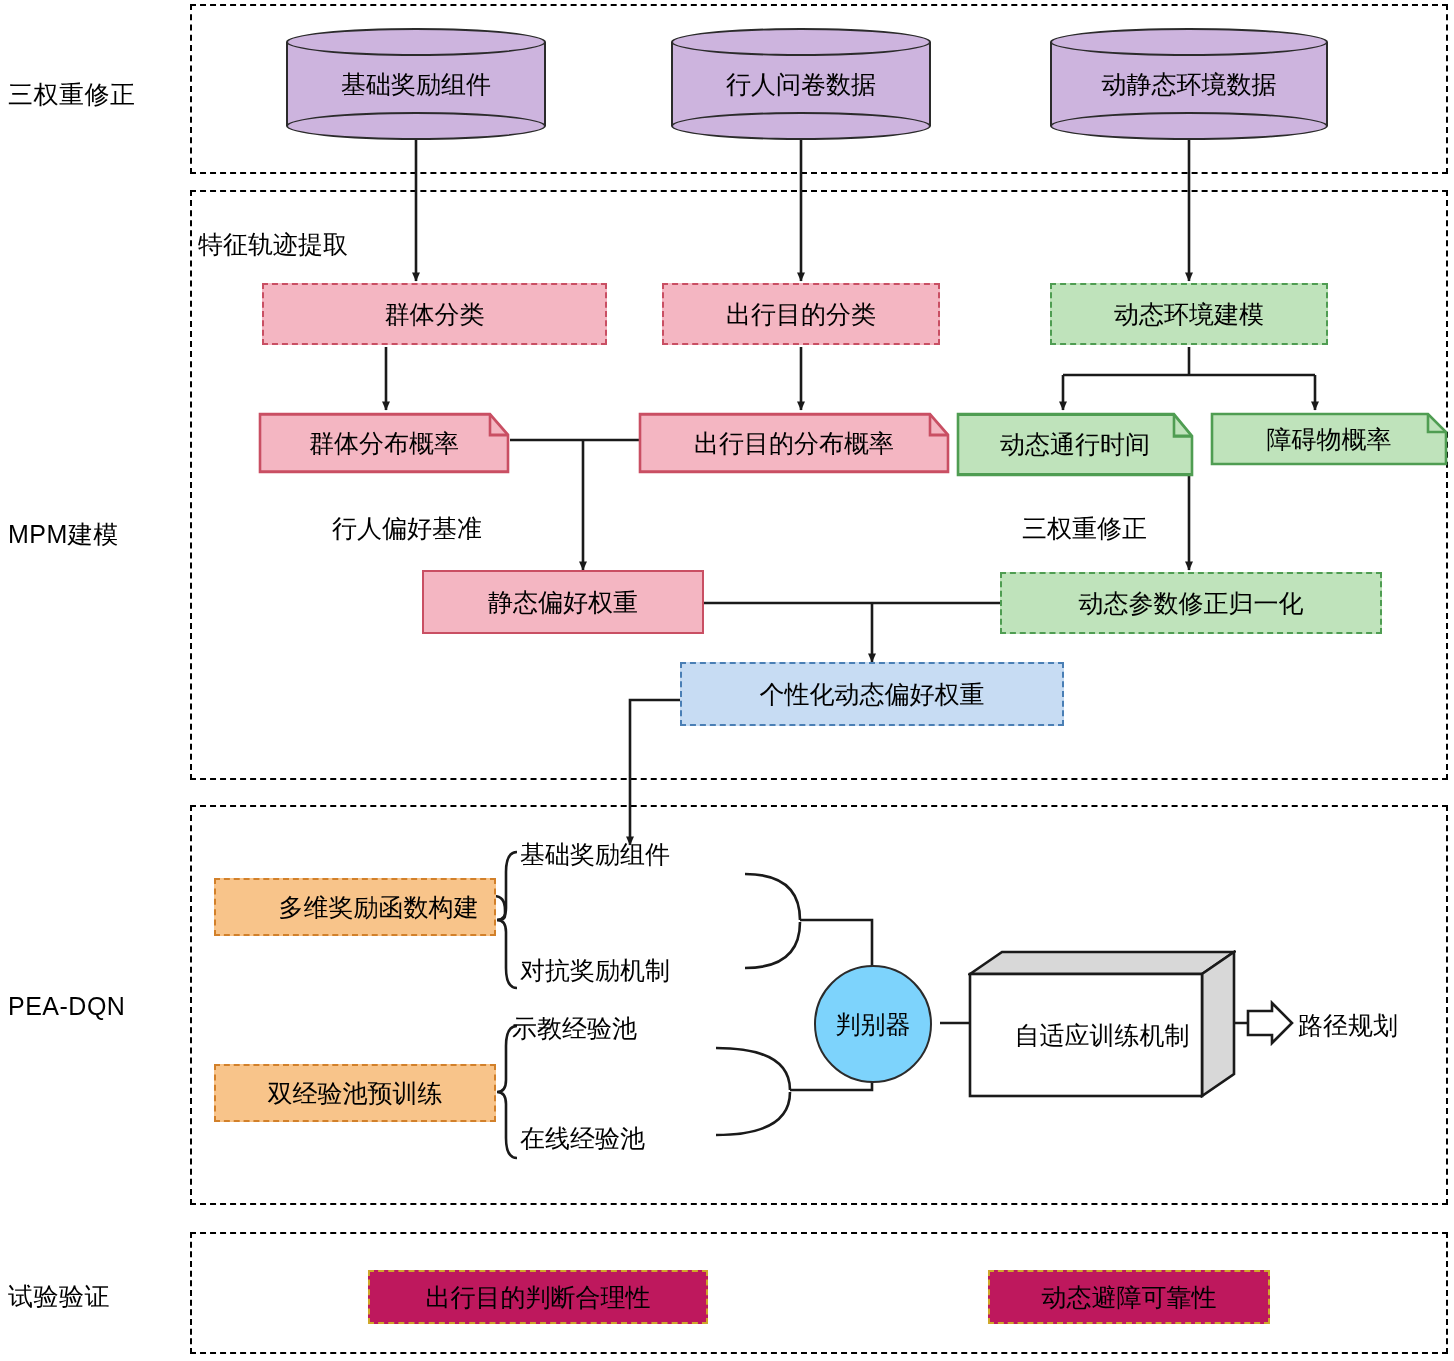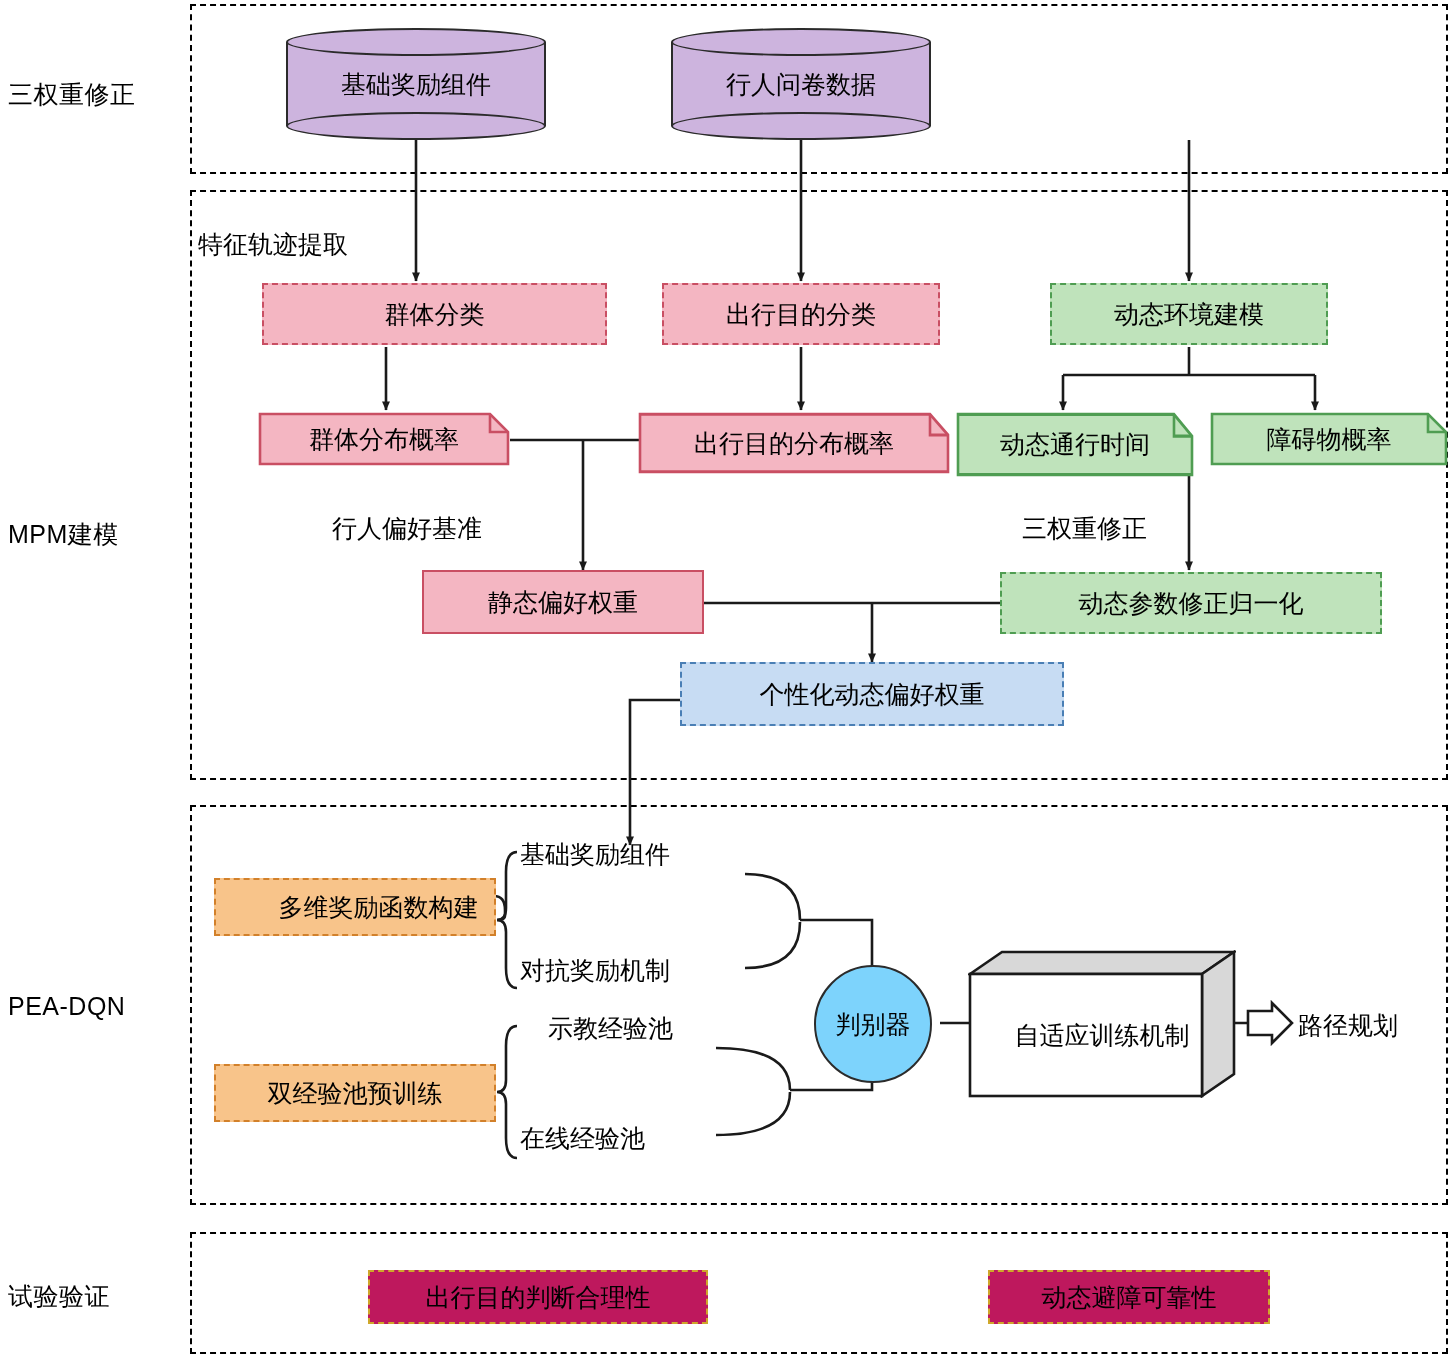--- a/index.html
+++ b/index.html
@@ -255,36 +255,42 @@
     <div class="txt">基础奖励组件</div>
   </div>
 
   <div class="cyl" style="left:671px; top:28px; width:260px; height:112px;">
     <div class="body"></div>
     <div class="bottom"></div>
     <div class="top"></div>
     <div class="txt">行人问卷数据</div>
   </div>
 
+  <div class="cyl" style="left:1050px; top:28px; width:278px; height:112px;">
+    <div class="body"></div>
+    <div class="bottom"></div>
+    <div class="top"></div>
+    <div class="txt">动静态环境数据</div>
+  </div>
 
   <div class="plain-label" style="left:198px; top:228px;">特征轨迹提取</div>
   <div class="plain-label" style="left:332px; top:512px;">行人偏好基准</div>
   <div class="plain-label" style="left:1022px; top:512px;">三权重修正</div>
 
   <div class="node box-pink-dash" style="left:262px; top:283px; width:345px; height:62px;">
     <span>群体分类</span>
   </div>
   <div class="node box-pink-dash" style="left:662px; top:283px; width:278px; height:62px;">
     <span>出行目的分类</span>
   </div>
   <div class="node box-green-dash" style="left:1050px; top:283px; width:278px; height:62px;">
     <span>动态环境建模</span>
   </div>
 
-  <div class="doc" style="left:258px; top:412px; width:252px; height:54px;">
+  <div class="doc" style="left:258px; top:412px; width:252px; height:62px;">
     <svg class="shape" viewBox="0 0 252 54" preserveAspectRatio="none">
       <path d="M2,2 L232,2 L250,20 L250,52 L2,52 z" fill="#f4b6c2" stroke="#c94f63" stroke-width="2.6"></path>
       <path d="M232,2 L232,20 L250,20" fill="none" stroke="#c94f63" stroke-width="2.6"></path>
     </svg>
     <div class="txt">群体分布概率</div>
   </div>
 
   <div class="doc" style="left:638px; top:412px; width:312px; height:62px;">
     <svg class="shape" viewBox="0 0 312 54" preserveAspectRatio="none">
       <path d="M2,2 L292,2 L310,20 L310,52 L2,52 z" fill="#f4b6c2" stroke="#c94f63" stroke-width="2.6"></path>
@@ -321,21 +327,21 @@
 
   <div class="node box-orange-dash" style="left:214px; top:878px; width:282px; height:58px;padding-left:47px;">
     <span>多维奖励函数构建</span>
   </div>
   <div class="node box-orange-dash" style="left:214px; top:1064px; width:282px; height:58px;">
     <span>双经验池预训练</span>
   </div>
 
   <div class="plain-label" style="left:520px; top:838px;">基础奖励组件</div>
   <div class="plain-label" style="left:520px; top:954px;">对抗奖励机制</div>
-  <div class="plain-label" style="left:548px; top:1012px;">示教经验池</div>
+  <div class="plain-label" style="left:512px; top:1012px;">示教经验池</div>
   <div class="plain-label" style="left:520px; top:1122px;">在线经验池</div>
 
   <div class="circle-node" style="left:814px; top:965px; width:118px; height:118px;">
     <span>判别器</span>
   </div>
 
   <div class="cube" style="left:968px; top:950px; width:268px; height:148px;">
     <svg width="268" height="148" viewBox="0 0 268 148">
       <polygon points="2,24 34,2 266,2 234,24" fill="#d8d8d8" stroke="#1a1a1a" stroke-width="2.6"></polygon>
       <polygon points="234,24 266,2 266,124 234,146" fill="#d8d8d8" stroke="#1a1a1a" stroke-width="2.6"></polygon>

